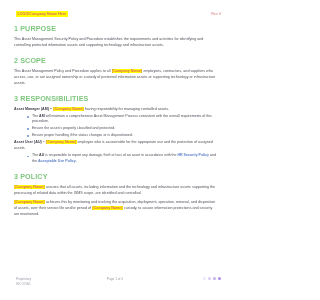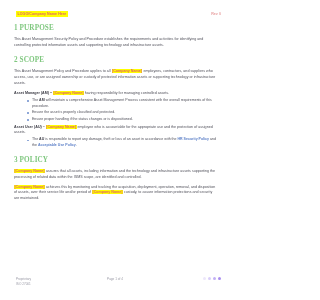--- a/index.html
+++ b/index.html
@@ -52,21 +52,20 @@
   .content {
     padding: 0 12px 0 14px;
   }
   h2.section-heading {
     font-size: 7.2px;
     font-weight: bold;
     color: #7fc77f;
     margin: 8px 0 4px 0;
     letter-spacing: .1px;
     line-height: 1.1;
-    font-family: Liberation Serif, serif;
   }
   h2.section-heading.tight { }
 
   p.body-text {
     font-size: 3.65px;
     line-height: 1.62;
     margin: 0 0 4px 0;
     color: #50505a;
     text-align: left;
     letter-spacing: .01px;
@@ -174,20 +173,21 @@
   </div>
 
   <div class="content">
 
     <h2 class="section-heading">1 PURPOSE</h2>
     <p class="body-text">This Asset Management Security Policy and Procedure establishes the requirements and activities for identifying and controlling protected information assets and supporting technology and infrastructure assets.</p>
 
     <h2 class="section-heading tight">2 SCOPE</h2>
     <p class="body-text"><span>This Asset Management Policy and Procedure applies to all </span><span class="hl">[Company Name]</span><span> employees, contractors, and suppliers who access, use, or are assigned ownership or custody of protected information assets or supporting technology or infrastructure assets.</span></p>
 
+    <h2 class="section-heading tight">3 RESPONSIBILITIES</h2>
     <ul class="bullets">
       <li class="lvl1">
         <span class="bold-dark">Asset Manager (AM)</span><span class="bold-dark"> – </span><span class="hl">[Company Name]</span><span> having responsibility for managing controlled assets.</span>
         <ul class="sub">
           <li><span>The </span><span class="bold-dark">AM</span><span> will maintain a comprehensive Asset Management Process consistent with the overall requirements of this procedure.</span></li>
           <li>Ensure the asset is properly classified and protected.</li>
           <li>Ensure proper handling if the status changes or is dispositioned.</li>
         </ul>
       </li>
       <li class="lvl1">

